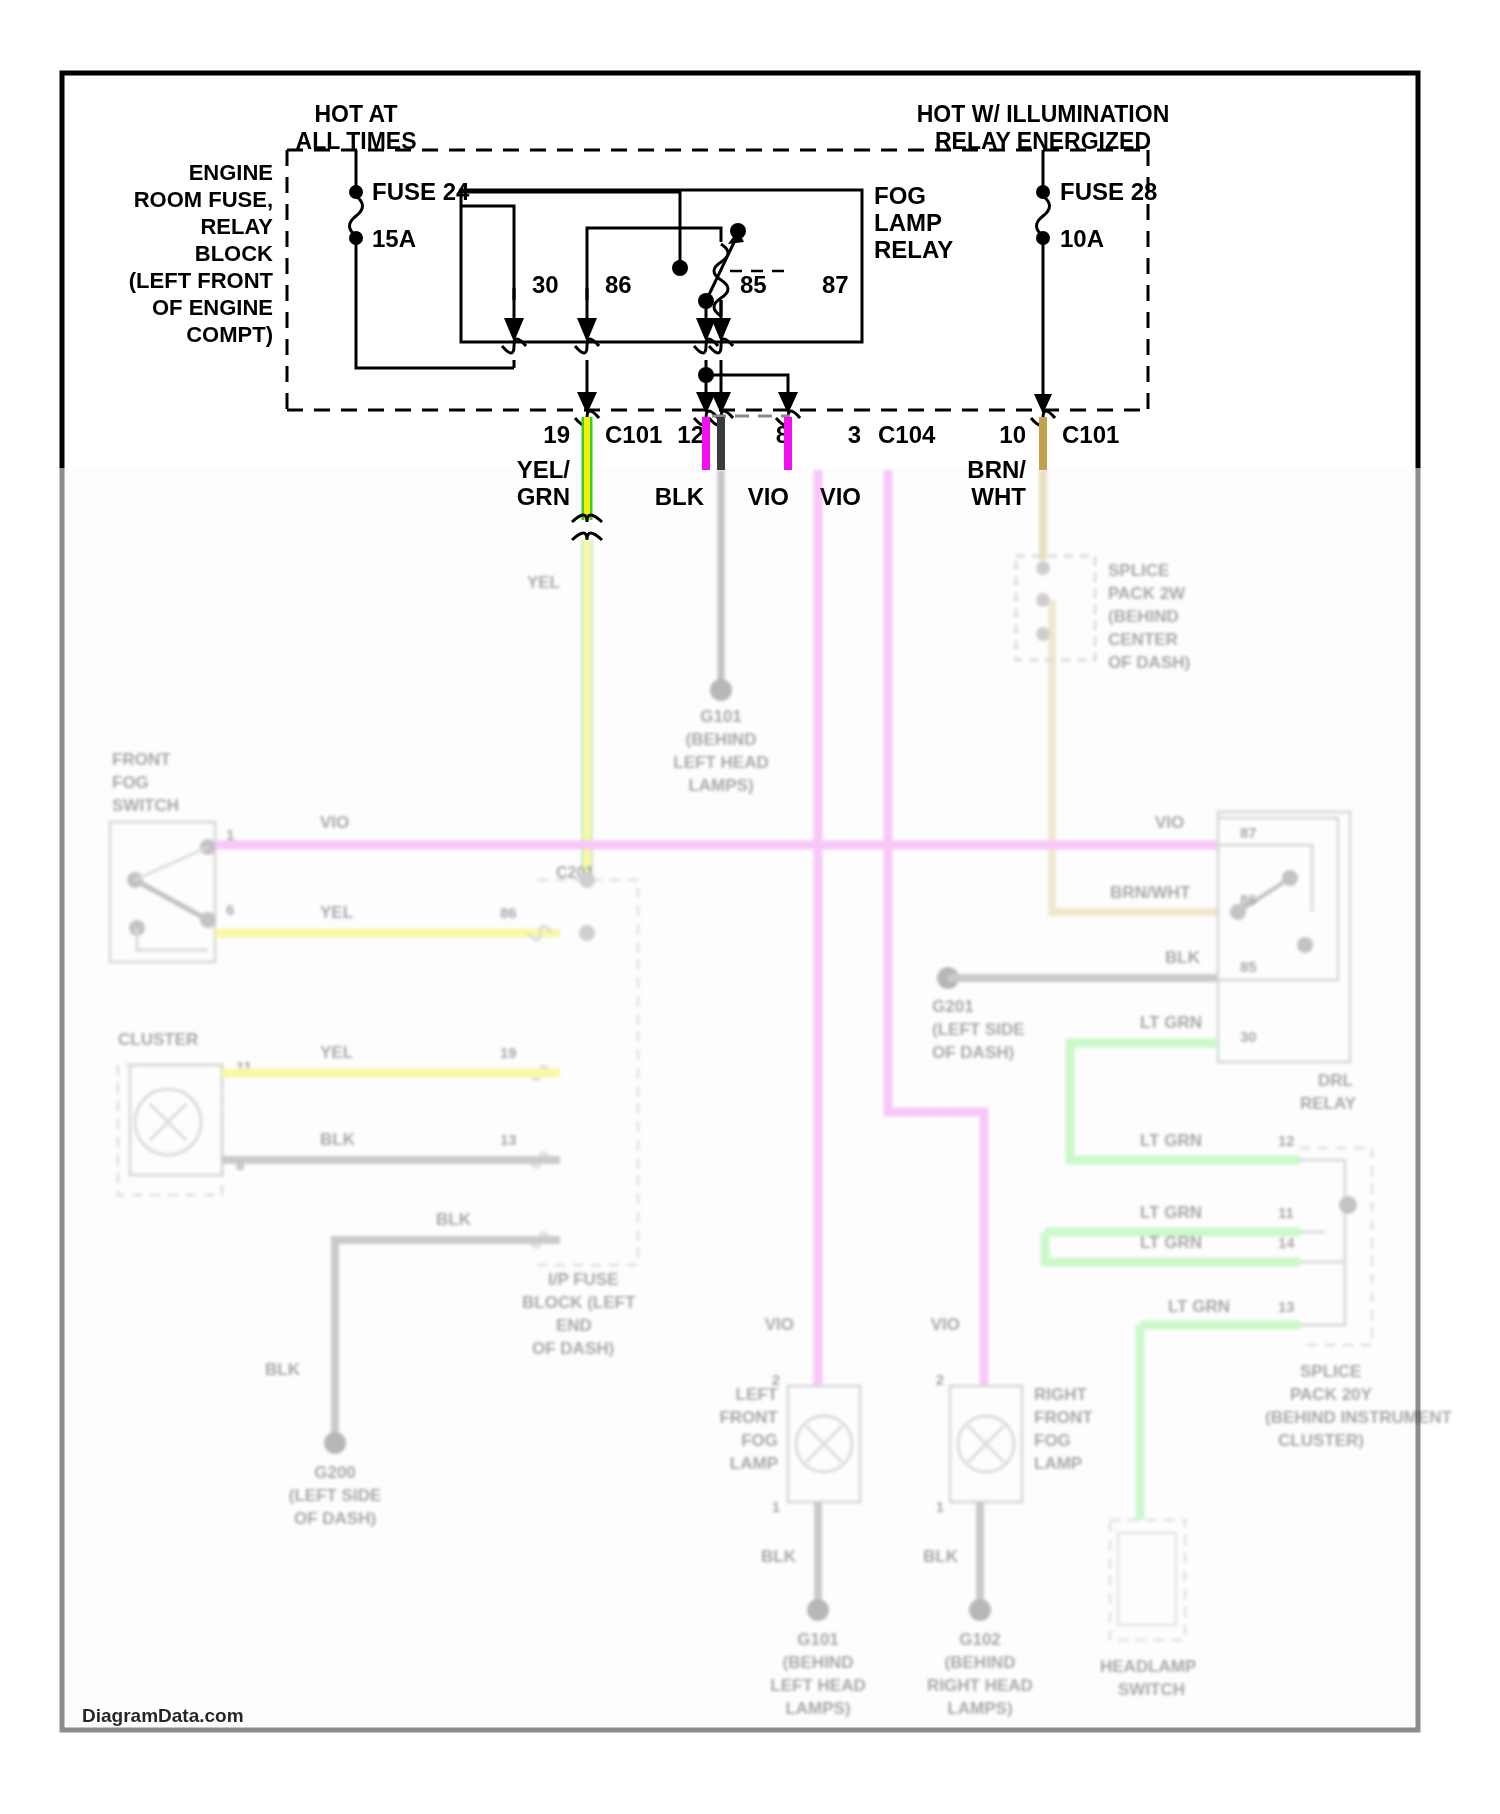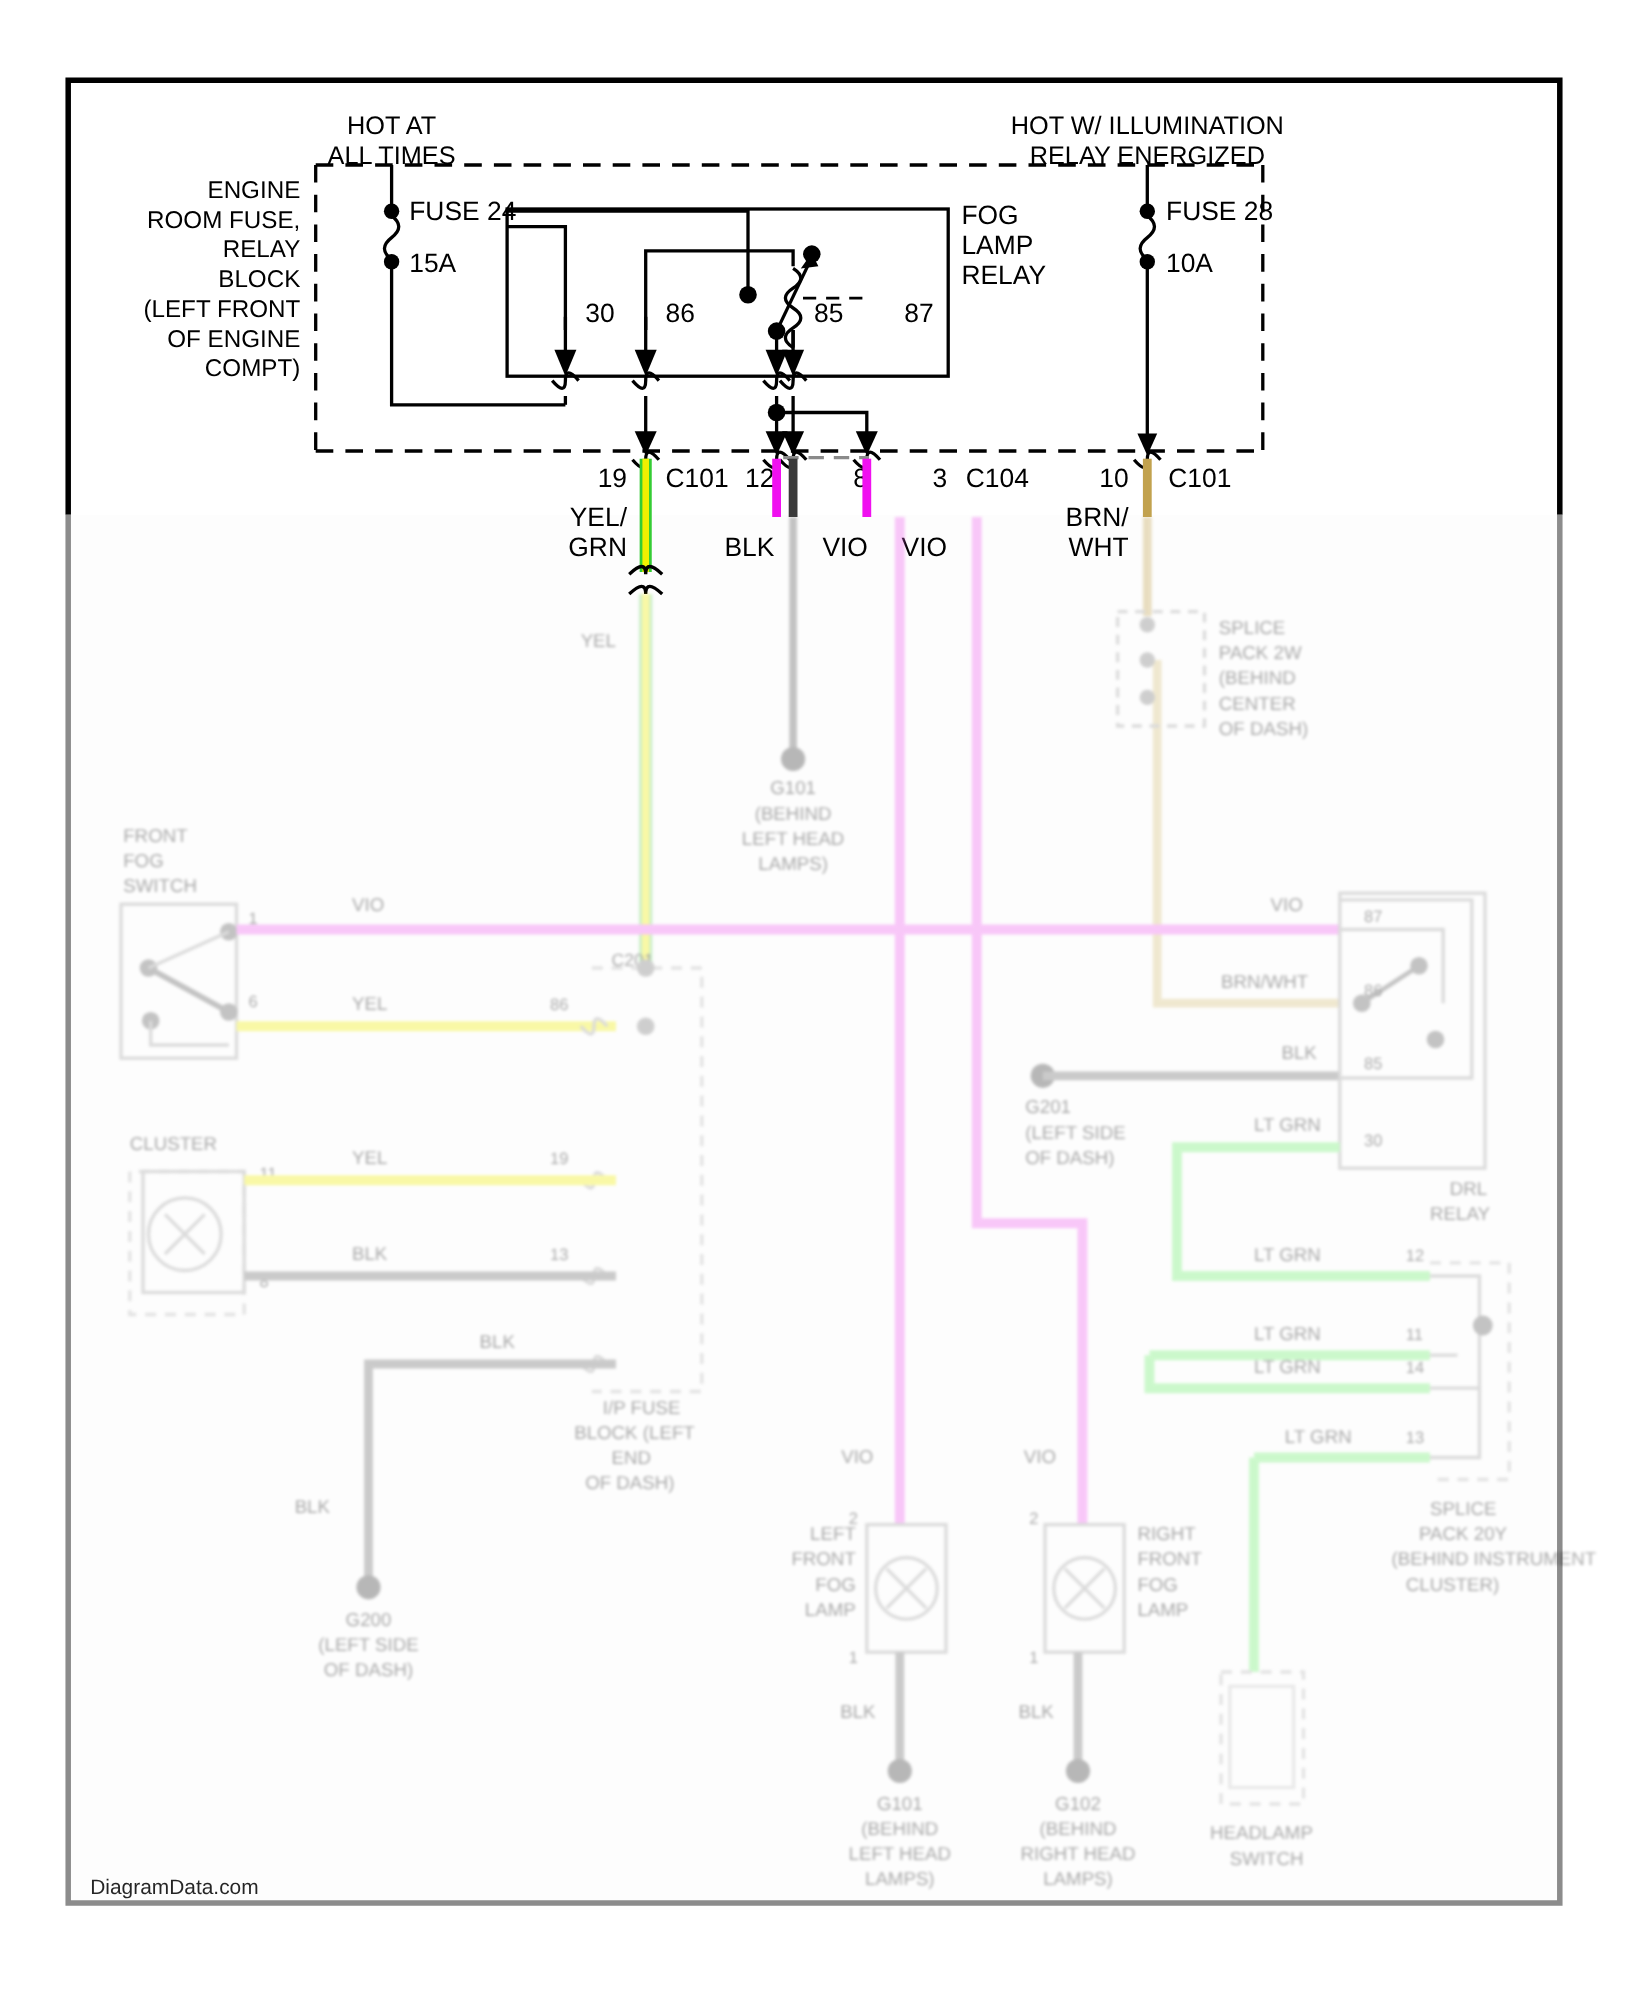--- a/index.html
+++ b/index.html
@@ -1,17 +1,17 @@
 <!DOCTYPE html>
 <html><head>
 <meta charset="utf-8">
 <style>
   html,body{margin:0;padding:0;background:#ffffff;}
   body{font-family:"Liberation Sans", sans-serif;}
-  #root{position:relative;width:1500px;height:1814px;background:#ffffff;overflow:hidden;}
+  #root{position:relative;width:1500px;height:1814px;background:#ffffff;overflow:hidden;font-weight:bold;}
   svg{display:block;}
   .txt{font-family:"Liberation Sans", sans-serif;fill:#000;}
 </style>
 </head>
 <body>
 
 <div id="root">
   <svg id="dia" width="1500" height="1814" viewBox="0 0 1500 1814" xmlns="http://www.w3.org/2000/svg">
 
     <rect x="0" y="0" width="1500" height="1814" fill="#ffffff"></rect>

